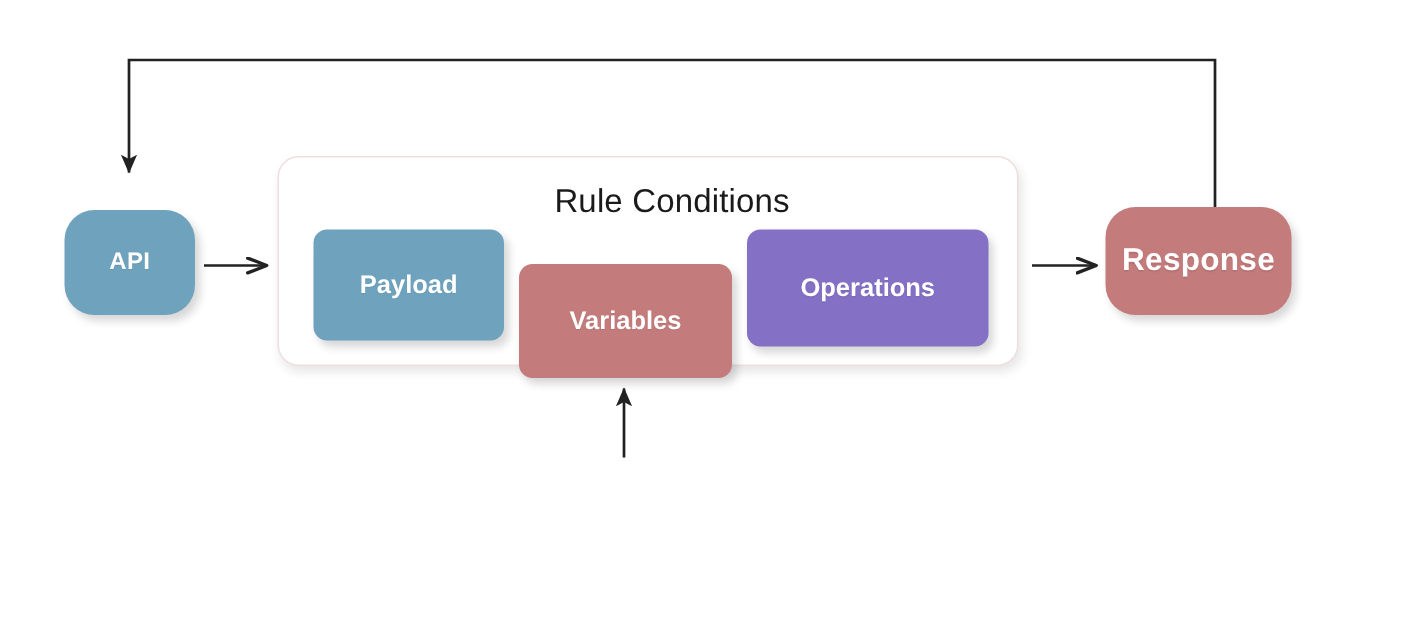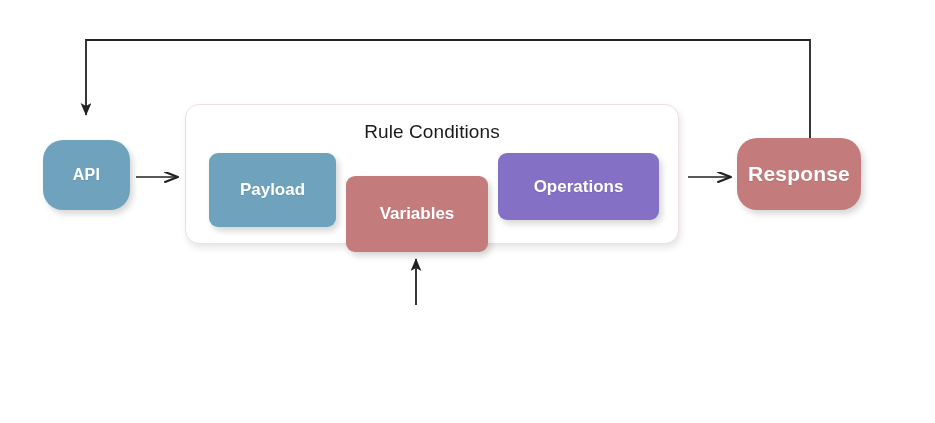--- a/index.html
+++ b/index.html
@@ -58,25 +58,25 @@
     width: 494px;
     height: 140px;
     background: #ffffff;
     border: 1.5px solid #efdede;
     border-radius: 14px;
     box-shadow: 2px 4px 7px rgba(0,0,0,0.10);
     box-sizing: border-box;
   }
   #rule-conditions-title {
     position: absolute;
-    left: 0;
+    left: 16px;
     top: 16px;
     width: 100%;
     text-align: center;
-    font-size: 19px;
+    font-size: 22px;
     color: #1a1a1a;
     letter-spacing: 0.1px;
   }
   .inner-node {
     position: absolute;
     display: flex;
     align-items: center;
     justify-content: center;
     border-radius: 9px;
     color: #ffffff;
@@ -96,21 +96,21 @@
     left: 160px;
     top: 48px;
     width: 142px;
     height: 76px;
     margin-top: 23px;
   }
   #node-operations {
     left: 312px;
     top: 48px;
     width: 161px;
-    height: 67px;
+    height: 78px;
   }
   svg.connectors {
     position: absolute;
     left: 0;
     top: 0;
     width: 935px;
     height: 423px;
     pointer-events: none;
   }
 </style>

